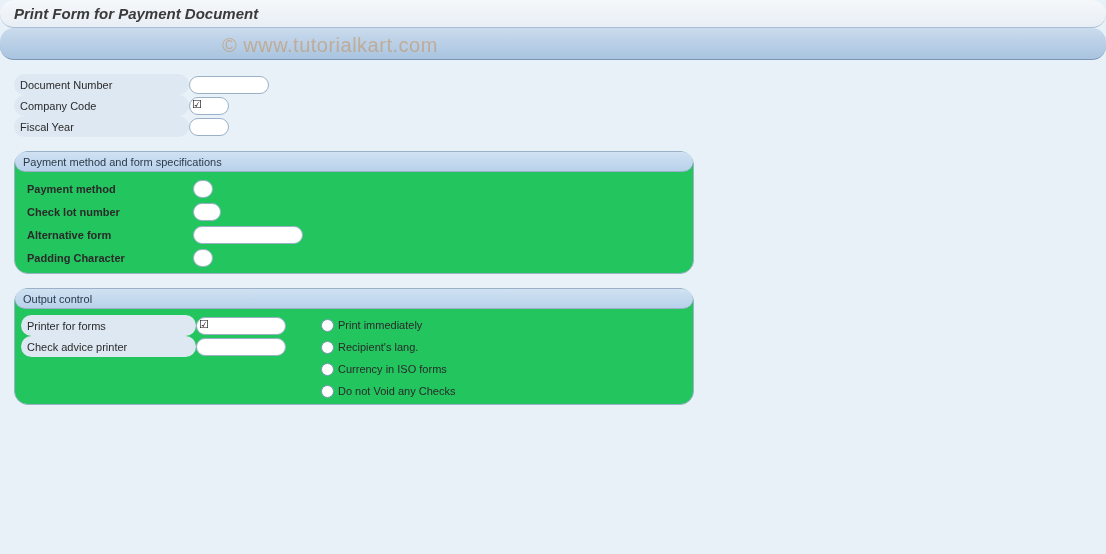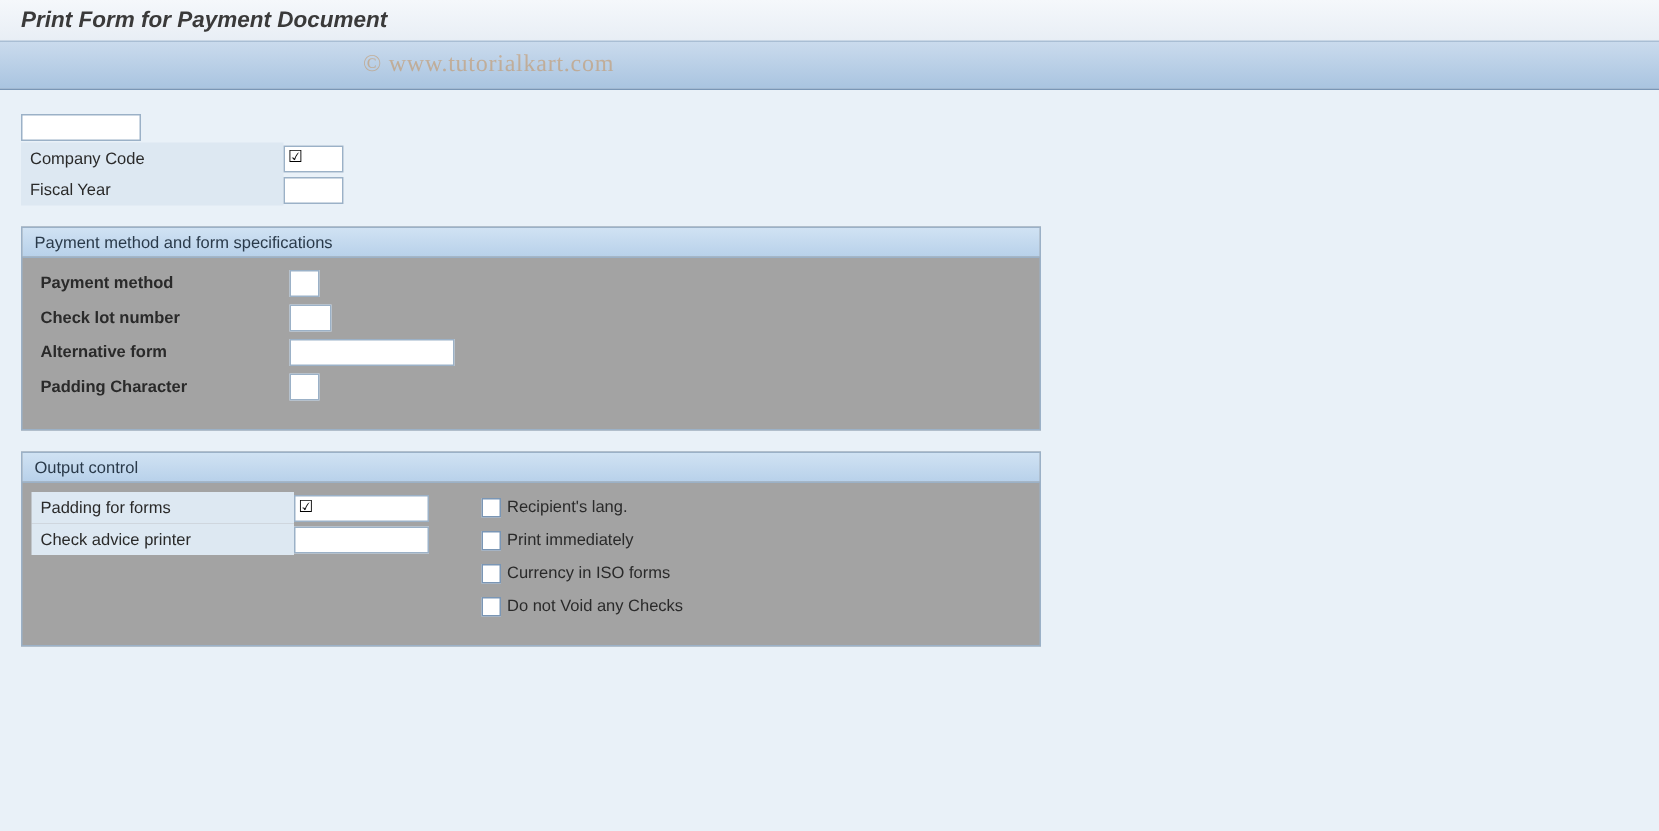--- a/index.html
+++ b/index.html
@@ -1,15 +1,15 @@
 <!DOCTYPE html>
 <html><head>
   <meta charset="utf-8">
   <style>
-    * { box-sizing: border-box; margin: 0; padding: 0; }
+    * { box-sizing: border-box; margin: 0; padding: 0; border-radius: 14px; }
     html, body { width: 1106px; height: 554px; overflow: hidden; }
     body {
       font-family: Arial, Helvetica, sans-serif;
       font-size: 11px;
       background: #e9f1f8;
       color: #2a2a2a;
       position: relative;
     }
     .title-bar {
       background: linear-gradient(to bottom, #f5f8fb 0%, #e8eef5 100%);
@@ -56,22 +56,22 @@
     .w80 { width: 80px; }
     .w40 { width: 40px; }
     .w20 { width: 20px; }
     .w28 { width: 28px; }
     .w100 { width: 110px; }
     .w90 { width: 90px; }
     .groupbox {
       border: 1px solid #9bb1c7;
       margin-top: 14px;
       width: 680px;
-      background: #a3a3a3;
-      padding-bottom: 16px;
+      background: #22c55e;
+      padding-bottom: 3px;
     }
     .group-title {
       background: linear-gradient(to bottom, #d0e2f3 0%, #b8d1ea 100%);
       border-bottom: 1px solid #9bb1c7;
       height: 20px;
       display: flex;
       align-items: center;
       padding-left: 8px;
       font-size: 11px;
       color: #2a3a4a;
@@ -114,41 +114,42 @@
     }
     .output-flex {
       display: flex;
       padding: 6px 6px 0 6px;
     }
     .output-left { width: 300px; }
     .output-right { flex: 1; }
     .watermark {
       position: absolute;
       top: 34px;
-      left: 242px;
-      font-size: 16px;
+      left: 222px;
+      font-size: 20px;
       color: rgba(200,130,60,0.45);
-      font-family: Liberation Serif, serif;
+      font-family: Liberation Sans, sans-serif;
       letter-spacing: 0.5px;
       pointer-events: none;
     }
   </style>
 </head>
 <body>
 
 <div class="title-bar">
   <span>Print Form for Payment Document</span>
 </div>
 <div class="toolbar"></div>
 
 <div class="watermark">© www.tutorialkart.com</div>
 
 <div class="content">
 
   <div class="field-row">
+    <div class="field-label">Document Number</div>
     <input class="txt-input w80" type="text" value="" style="">
   </div>
   <div class="field-row">
     <div class="field-label">Company Code</div>
     <span class="input-wrap">
       <span class="req-mark">☑</span>
       <input class="txt-input w40 req-input" type="text" value="" style="">
     </span>
   </div>
   <div class="field-row">
@@ -176,43 +177,43 @@
         <input class="txt-input w20" type="text" value="" style="">
       </div>
     </div>
   </div>
 
   <div class="groupbox">
     <div class="group-title">Output control</div>
     <div class="output-flex">
       <div class="output-left">
         <div class="field-row">
-          <div class="field-label">Padding for forms</div>
+          <div class="field-label">Printer for forms</div>
           <span class="input-wrap">
             <span class="req-mark">☑</span>
             <input class="txt-input w90 req-input" type="text" value="" style="">
           </span>
         </div>
         <div class="field-row">
           <div class="field-label">Check advice printer</div>
           <input class="txt-input w90" type="text" value="" style="">
         </div>
       </div>
       <div class="output-right">
         <div class="checkbox-col">
           <div class="cb-row">
             <span class="cb"></span>
+            <span>Print immediately</span>
+          </div>
+          <div class="cb-row">
+            <span class="cb"></span>
             <span>Recipient's lang.</span>
           </div>
           <div class="cb-row">
             <span class="cb"></span>
-            <span>Print immediately</span>
-          </div>
-          <div class="cb-row">
-            <span class="cb"></span>
             <span>Currency in ISO forms</span>
           </div>
           <div class="cb-row">
             <span class="cb"></span>
             <span>Do not Void any Checks</span>
           </div>
         </div>
       </div>
     </div>
   </div>

